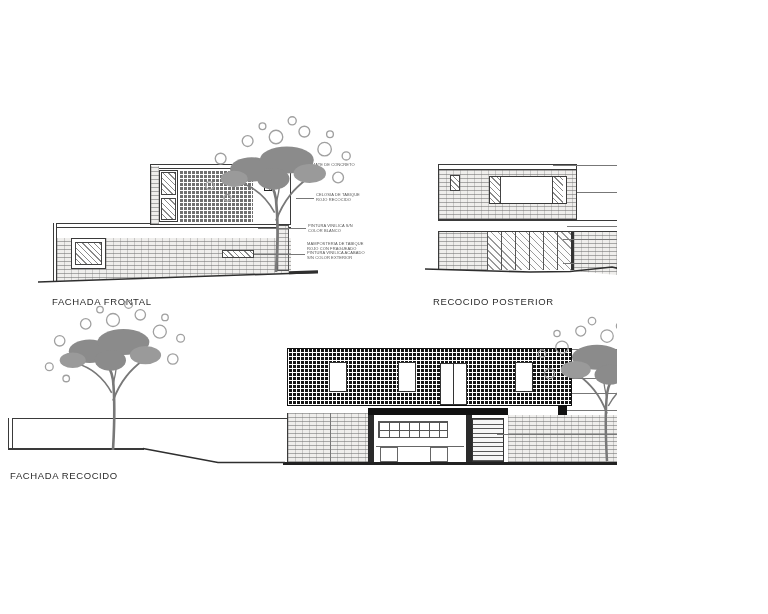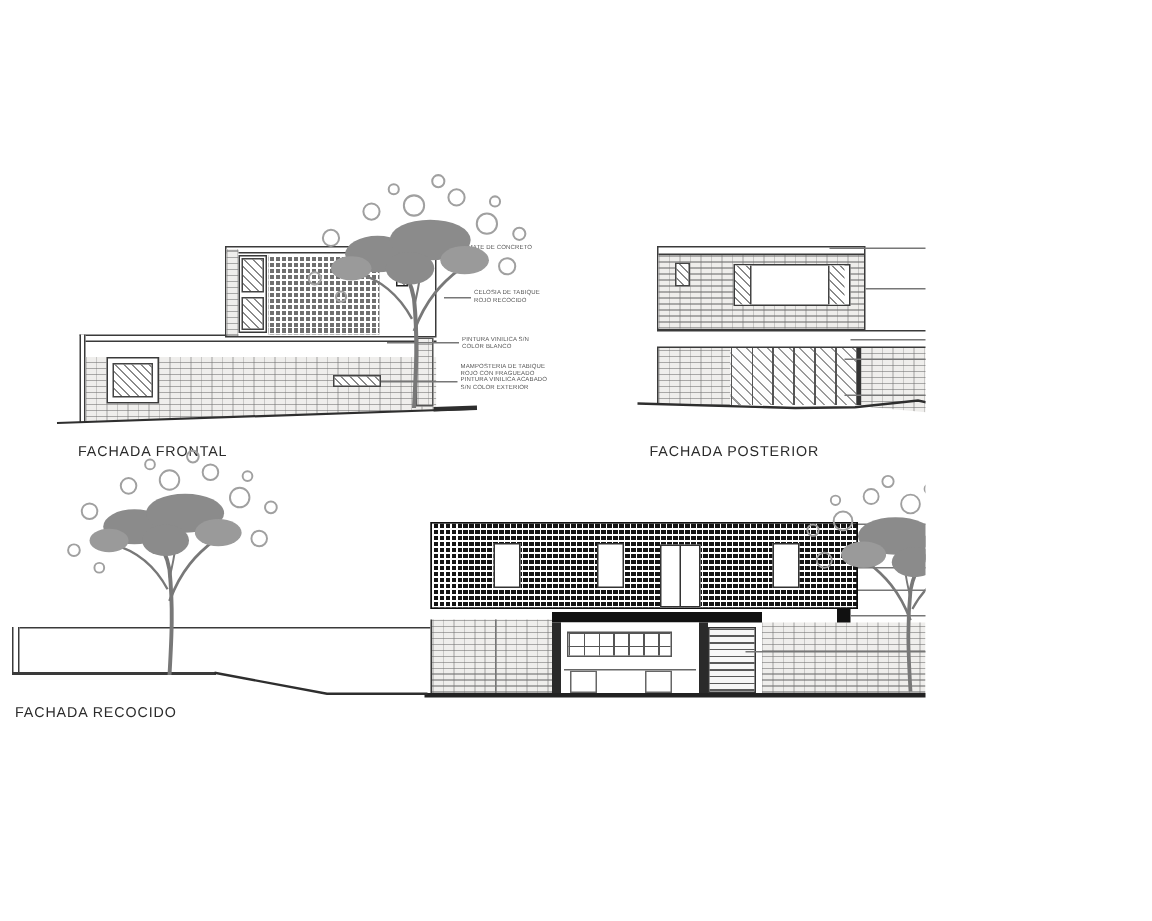--- a/index.html
+++ b/index.html
@@ -104,21 +104,21 @@
     <div class="ann" style="left:706px;top:232px;">CANCELERIA DE ALUMINIO
 EN SISTEMA A-2
 ANODIZADO NATURAL</div>
     <div class="leader" style="left:657px;top:251px;width:47px;"></div>
     <div class="ann" style="left:706px;top:246px;">HERRERIA S/N DISEÑO
 TRAT. ADICIONAL ACABADO
 CONVENCIONAL</div>
     <div class="leader" style="left:563px;top:263px;width:141px;"></div>
     <div class="ann" style="left:706px;top:260px;">PUERTA S/N DISEÑO
 TRAT. ANTICORROSIVO</div>
-    <div class="flabel" style="left:433px;top:296px;">FACHADA POSTERIOR</div>
+    <div class="flabel" style="left:433px;top:296px;">RECOCIDO POSTERIOR</div>
   </div>
 
   <div>
 
     <div class="abs line" style="left:8px;top:418px;width:279px;height:1px;"></div>
     <div class="abs" style="left:8px;top:418px;width:5px;height:31px;border-left:1.5px solid #3a3a3a;border-right:1px solid #3a3a3a;background:#fff;box-sizing:border-box;"></div>
     <div class="abs line" style="left:8px;top:448px;width:136px;height:1.5px;"></div>
 
     <div class="abs cel-dark" style="left:287px;top:348px;width:285px;height:58px;border:1px solid #111;box-sizing:border-box;"></div>
     <div class="abs" style="left:329px;top:362px;width:18px;height:30px;background:#fff;border:1px solid #333;box-sizing:border-box;"></div>

